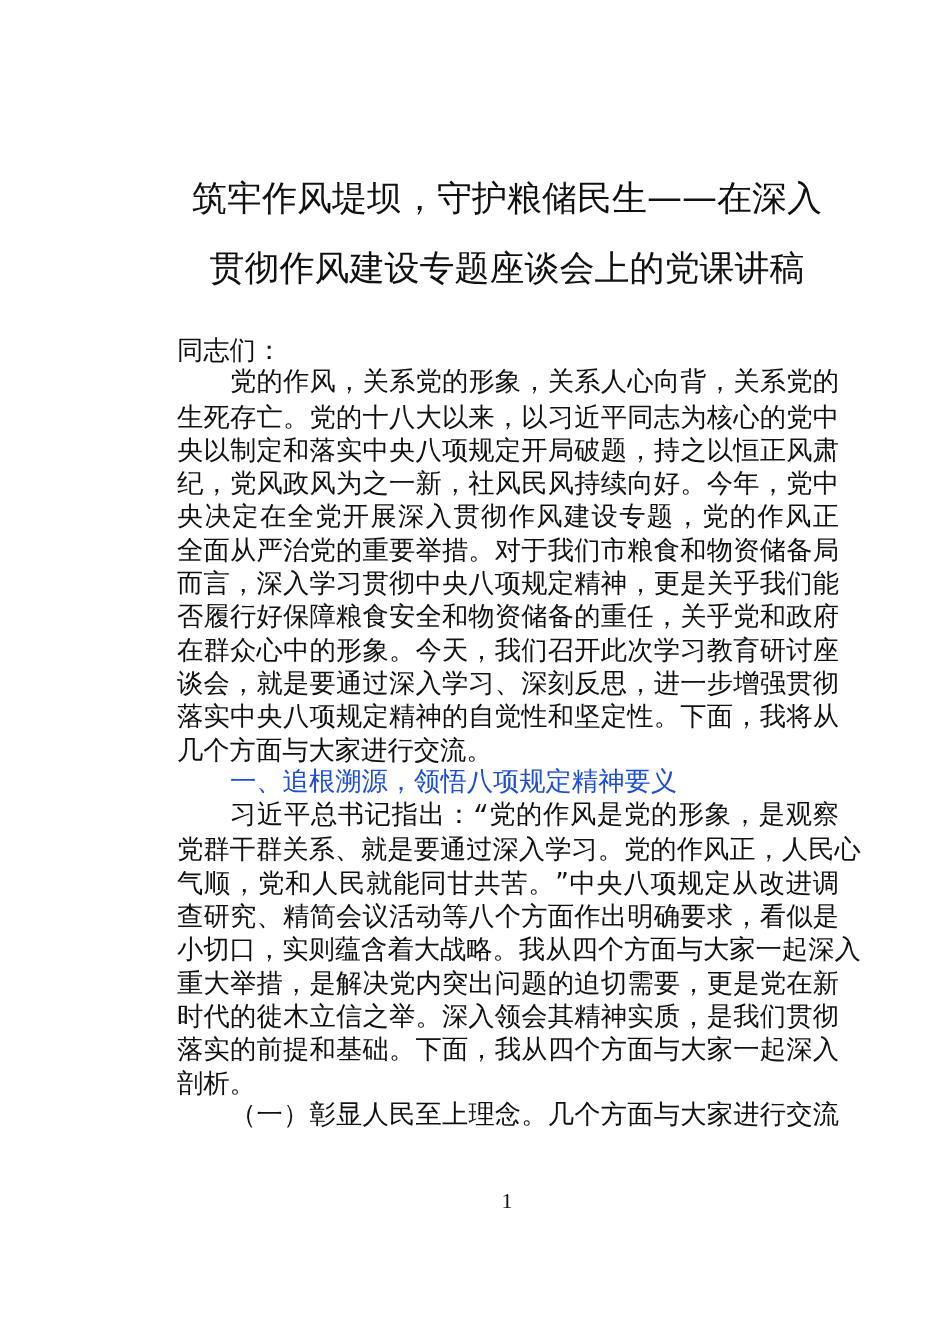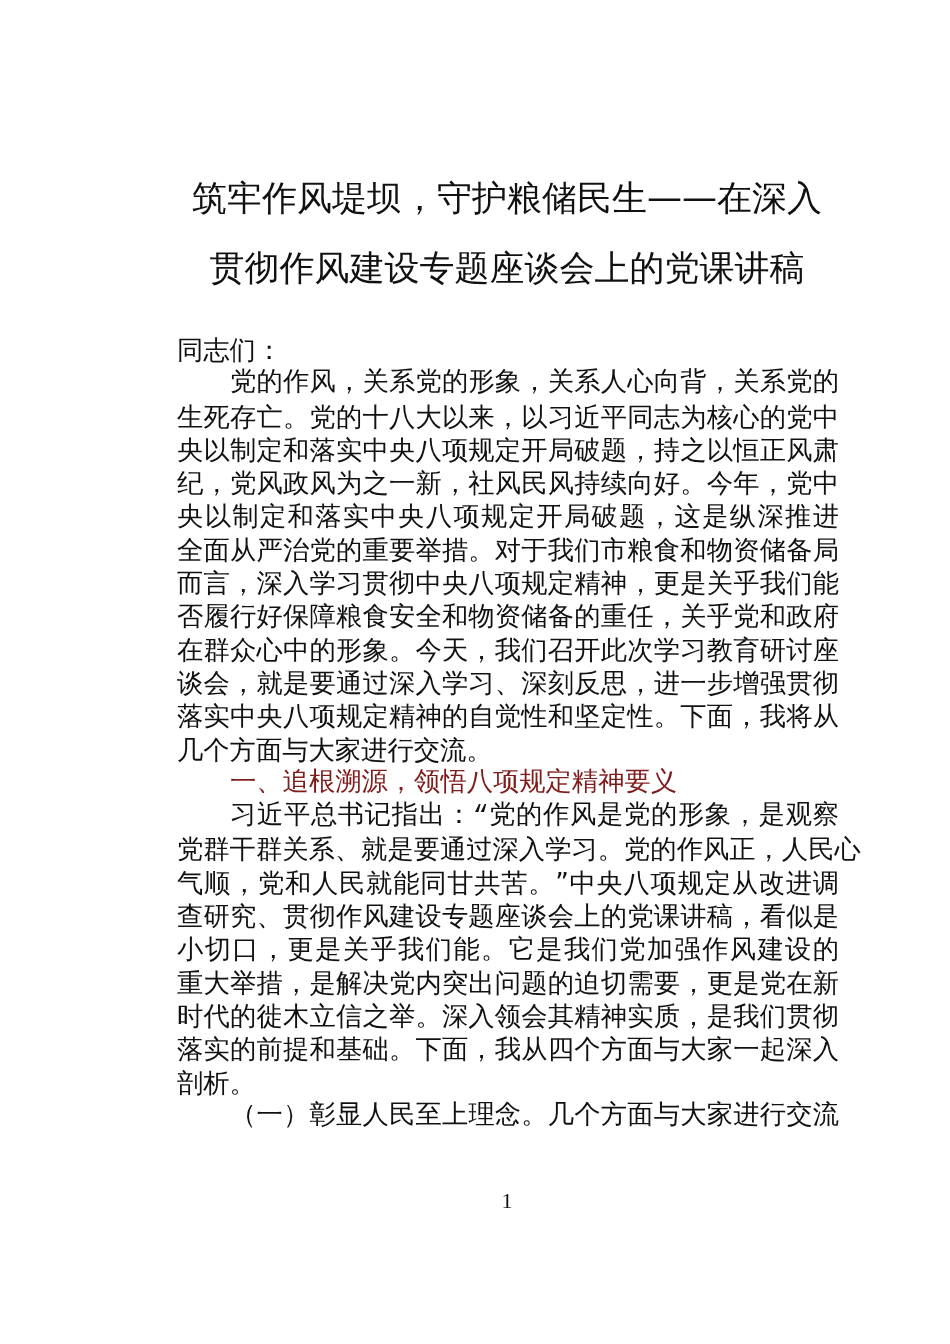--- a/index.html
+++ b/index.html
@@ -56,21 +56,21 @@
     }
     .line.last {
       text-align: left;
       text-align-last: left;
     }
     .line.indent {
       padding-left: 53px;
       font-family: Liberation Mono, monospace;
     }
     .line.heading {
-      color: #7f1d1d;
+      color: #1d4ed8;
     }
     .page-number {
       position: absolute;
       left: 0;
       width: 950px;
       top: 1188px;
       text-align: center;
       font-family: "Liberation Serif", "DejaVu Serif", serif;
       font-size: 22px;
       color: #111111;
@@ -87,40 +87,40 @@
   </div>
 
   <div class="body">
     <span class="line last">同志们：</span>
 
     <div>
       <span class="line indent">党的作风，关系党的形象，关系人心向背，关系党的</span>
       <span class="line">生死存亡。党的十八大以来，以习近平同志为核心的党中</span>
       <span class="line">央以制定和落实中央八项规定开局破题，持之以恒正风肃</span>
       <span class="line">纪，党风政风为之一新，社风民风持续向好。今年，党中</span>
-      <span class="line">央以制定和落实中央八项规定开局破题，这是纵深推进</span>
+      <span class="line">央决定在全党开展深入贯彻作风建设专题，党的作风正</span>
       <span class="line">全面从严治党的重要举措。对于我们市粮食和物资储备局</span>
       <span class="line">而言，深入学习贯彻中央八项规定精神，更是关乎我们能</span>
       <span class="line">否履行好保障粮食安全和物资储备的重任，关乎党和政府</span>
       <span class="line">在群众心中的形象。今天，我们召开此次学习教育研讨座</span>
       <span class="line">谈会，就是要通过深入学习、深刻反思，进一步增强贯彻</span>
       <span class="line">落实中央八项规定精神的自觉性和坚定性。下面，我将从</span>
       <span class="line last">几个方面与大家进行交流。</span>
     </div>
 
     <div>
       <span class="line indent last heading">一、追根溯源，领悟八项规定精神要义</span>
     </div>
 
     <div>
       <span class="line indent">习近平总书记指出：“党的作风是党的形象，是观察</span>
       <span class="line">党群干群关系、就是要通过深入学习。党的作风正，人民心</span>
       <span class="line">气顺，党和人民就能同甘共苦。”中央八项规定从改进调</span>
-      <span class="line">查研究、贯彻作风建设专题座谈会上的党课讲稿，看似是</span>
-      <span class="line">小切口，更是关乎我们能。它是我们党加强作风建设的</span>
+      <span class="line">查研究、精简会议活动等八个方面作出明确要求，看似是</span>
+      <span class="line">小切口，实则蕴含着大战略。我从四个方面与大家一起深入</span>
       <span class="line">重大举措，是解决党内突出问题的迫切需要，更是党在新</span>
       <span class="line">时代的徙木立信之举。深入领会其精神实质，是我们贯彻</span>
       <span class="line">落实的前提和基础。下面，我从四个方面与大家一起深入</span>
       <span class="line last">剖析。</span>
     </div>
 
     <div>
       <span class="line indent">（一）彰显人民至上理念。几个方面与大家进行交流</span>
     </div>
   </div>

